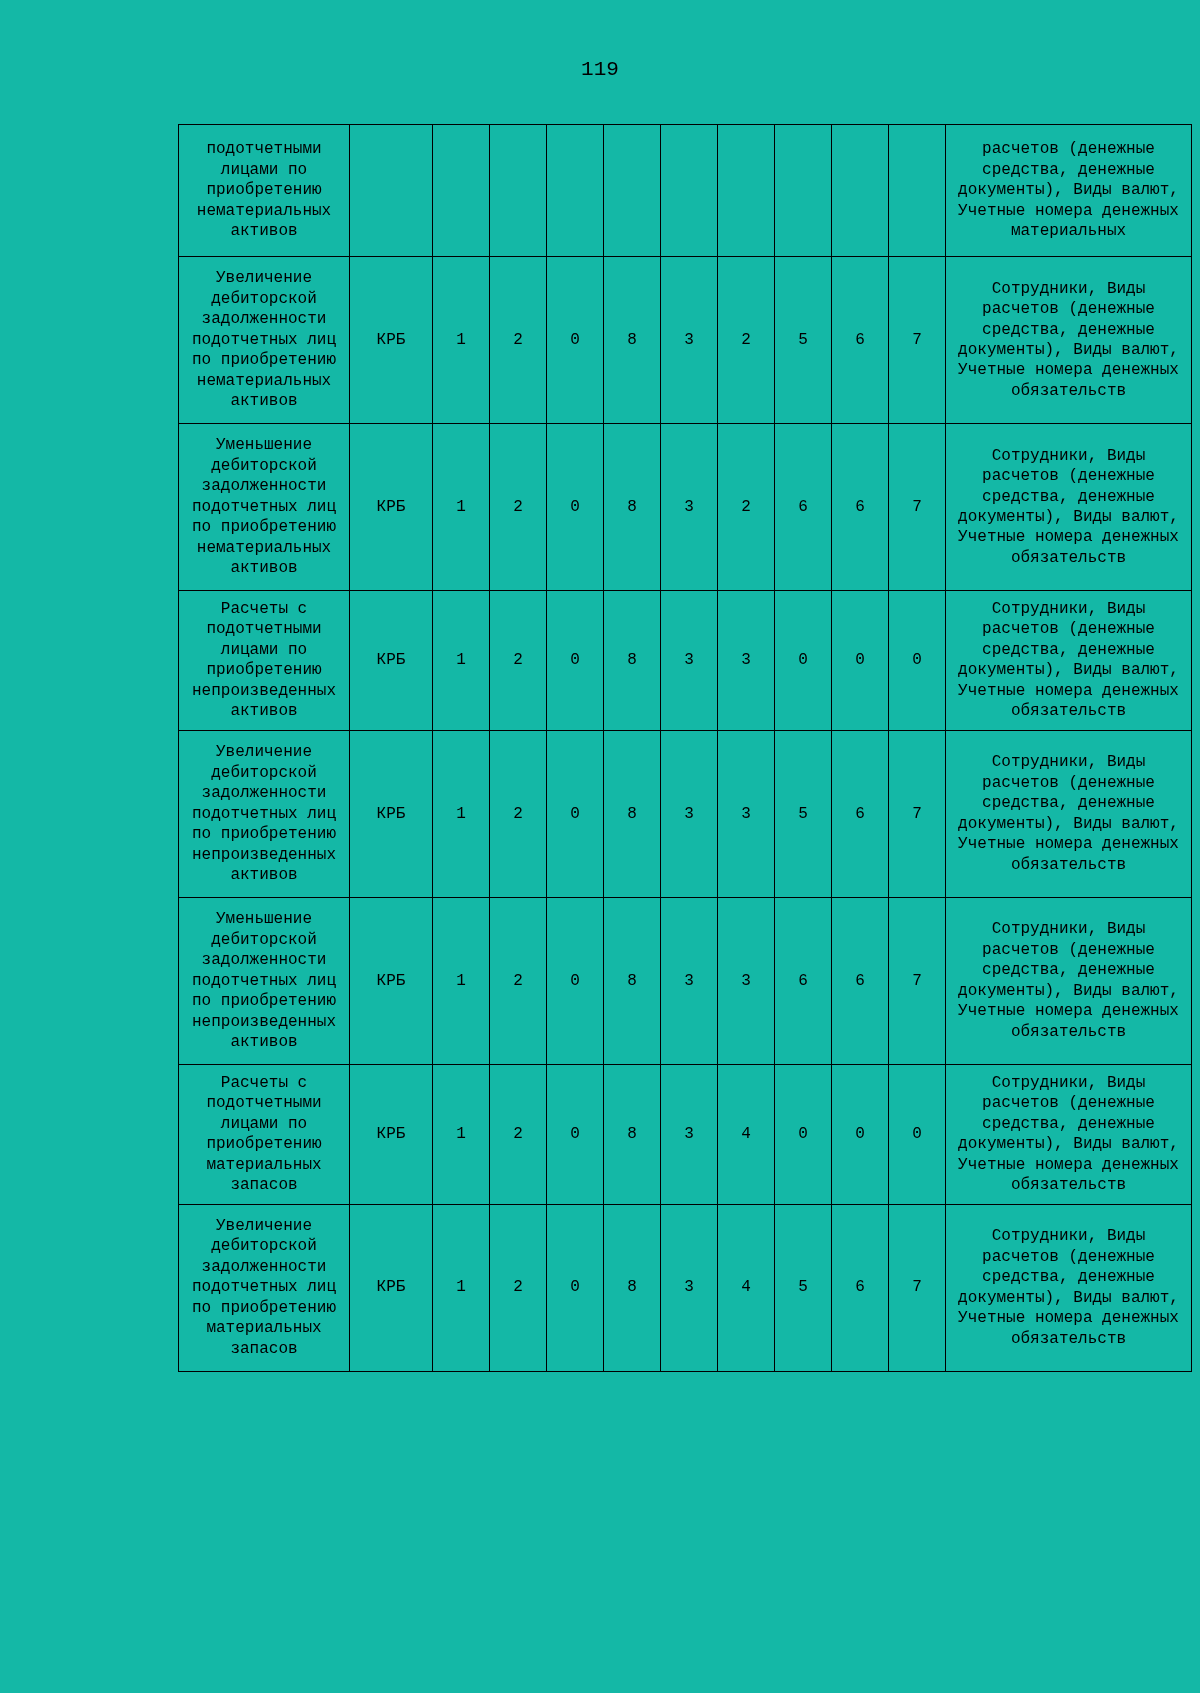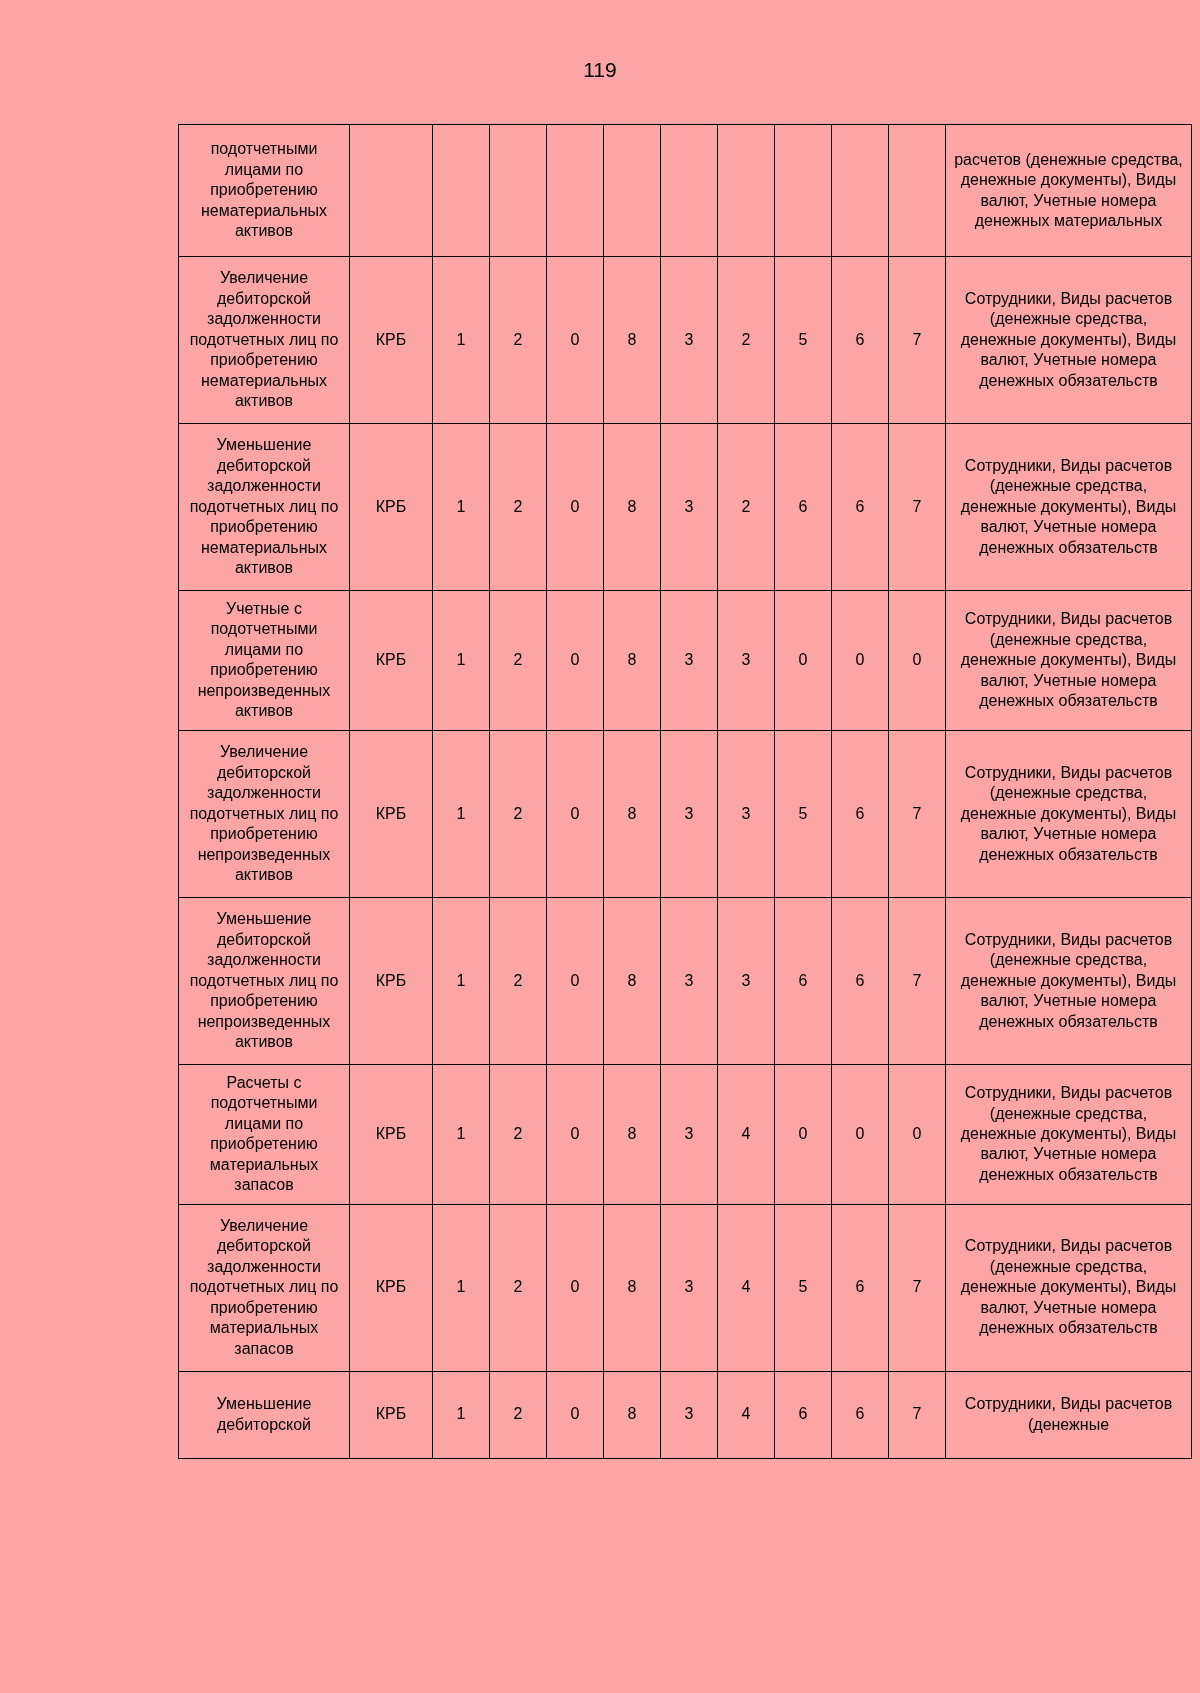--- a/index.html
+++ b/index.html
@@ -4,23 +4,23 @@
 <style>
   html, body {
     margin: 0;
     padding: 0;
     background: #ffffff;
   }
   .page {
     position: relative;
     width: 1200px;
     height: 1693px;
-    background: #fca5a5;
+    background: #14b8a6;
     color: #000000;
-    font-family: Liberation Sans, sans-serif;
+    font-family: Liberation Mono, monospace;
     overflow: hidden;
   }
   .page-number {
     position: absolute;
     top: 58px;
     left: 0;
     right: 0;
     text-align: center;
     font-size: 21px;
   }
@@ -93,21 +93,21 @@
           <td class="digit-cell">0</td>
           <td class="digit-cell">8</td>
           <td class="digit-cell">3</td>
           <td class="digit-cell">2</td>
           <td class="digit-cell">6</td>
           <td class="digit-cell">6</td>
           <td class="digit-cell">7</td>
           <td class="analytics-cell">Сотрудники, Виды расчетов (денежные средства, денежные документы), Виды валют, Учетные номера денежных обязательств</td>
         </tr>
         <tr class="row-med">
-          <td class="name-cell">Учетные с подотчетными лицами по приобретению непроизведенных активов</td>
+          <td class="name-cell">Расчеты с подотчетными лицами по приобретению непроизведенных активов</td>
           <td class="code-cell">КРБ</td>
           <td class="digit-cell">1</td>
           <td class="digit-cell">2</td>
           <td class="digit-cell">0</td>
           <td class="digit-cell">8</td>
           <td class="digit-cell">3</td>
           <td class="digit-cell">3</td>
           <td class="digit-cell">0</td>
           <td class="digit-cell">0</td>
           <td class="digit-cell">0</td>
@@ -162,29 +162,15 @@
           <td class="digit-cell">2</td>
           <td class="digit-cell">0</td>
           <td class="digit-cell">8</td>
           <td class="digit-cell">3</td>
           <td class="digit-cell">4</td>
           <td class="digit-cell">5</td>
           <td class="digit-cell">6</td>
           <td class="digit-cell">7</td>
           <td class="analytics-cell">Сотрудники, Виды расчетов (денежные средства, денежные документы), Виды валют, Учетные номера денежных обязательств</td>
         </tr>
-        <tr class="row-cut">
-          <td class="name-cell">Уменьшение дебиторской</td>
-          <td class="code-cell">КРБ</td>
-          <td class="digit-cell">1</td>
-          <td class="digit-cell">2</td>
-          <td class="digit-cell">0</td>
-          <td class="digit-cell">8</td>
-          <td class="digit-cell">3</td>
-          <td class="digit-cell">4</td>
-          <td class="digit-cell">6</td>
-          <td class="digit-cell">6</td>
-          <td class="digit-cell">7</td>
-          <td class="analytics-cell">Сотрудники, Виды расчетов (денежные</td>
-        </tr>
       </tbody>
   </table>
 </div>
 
 </body></html>

